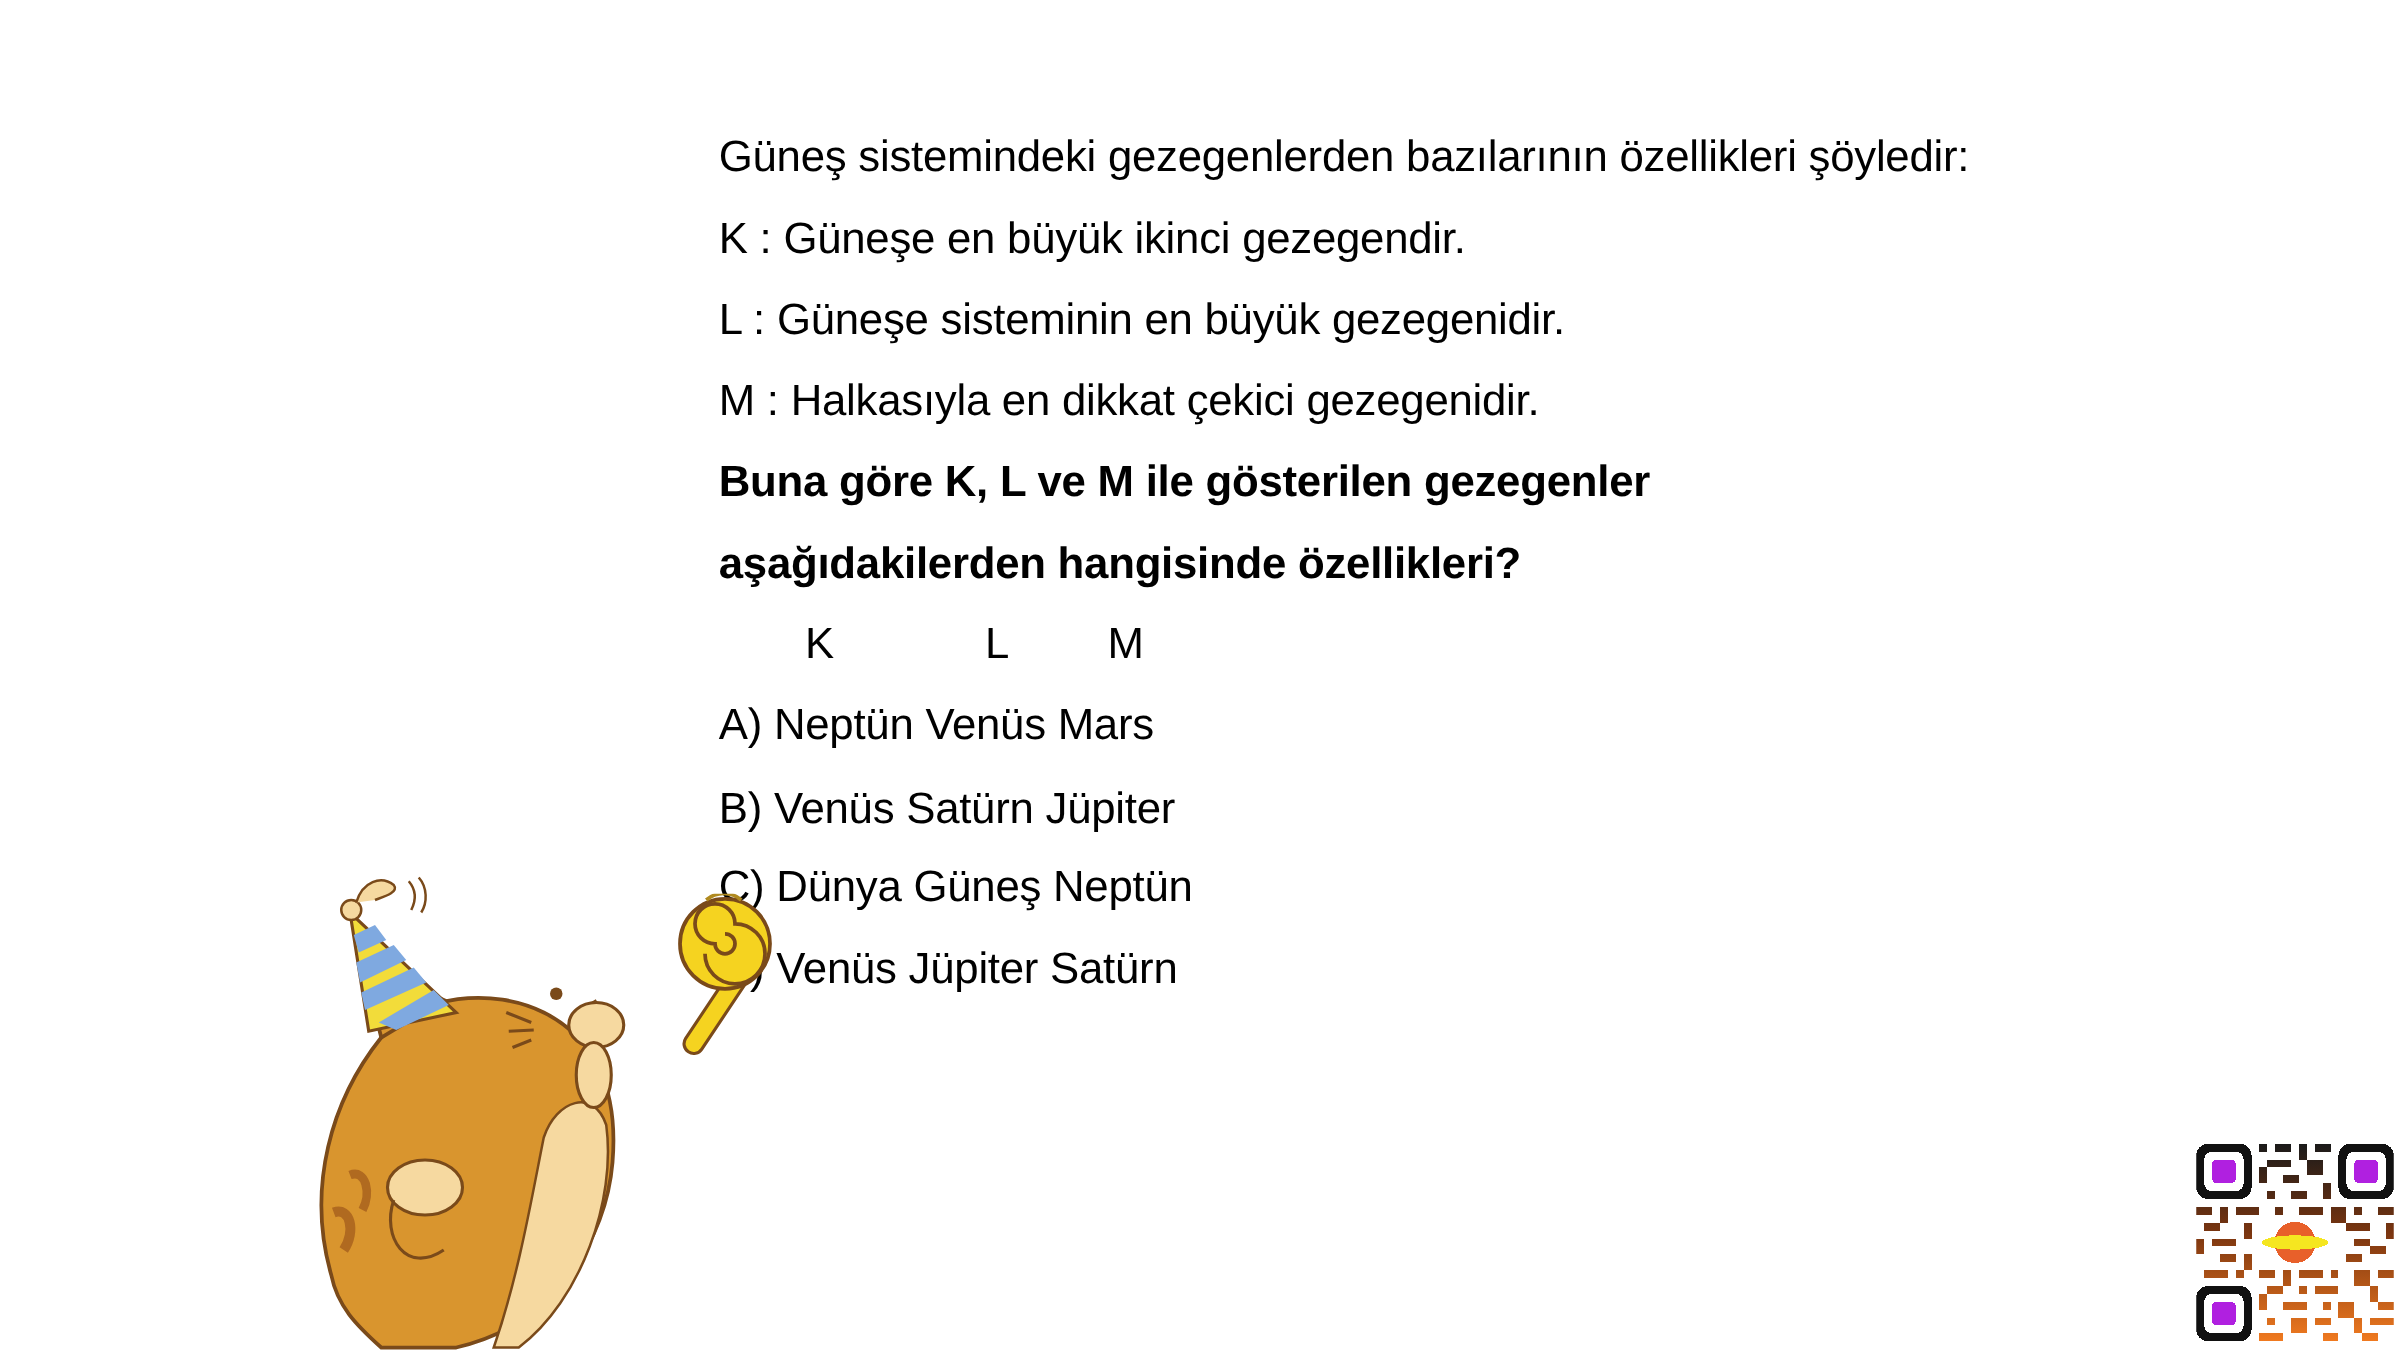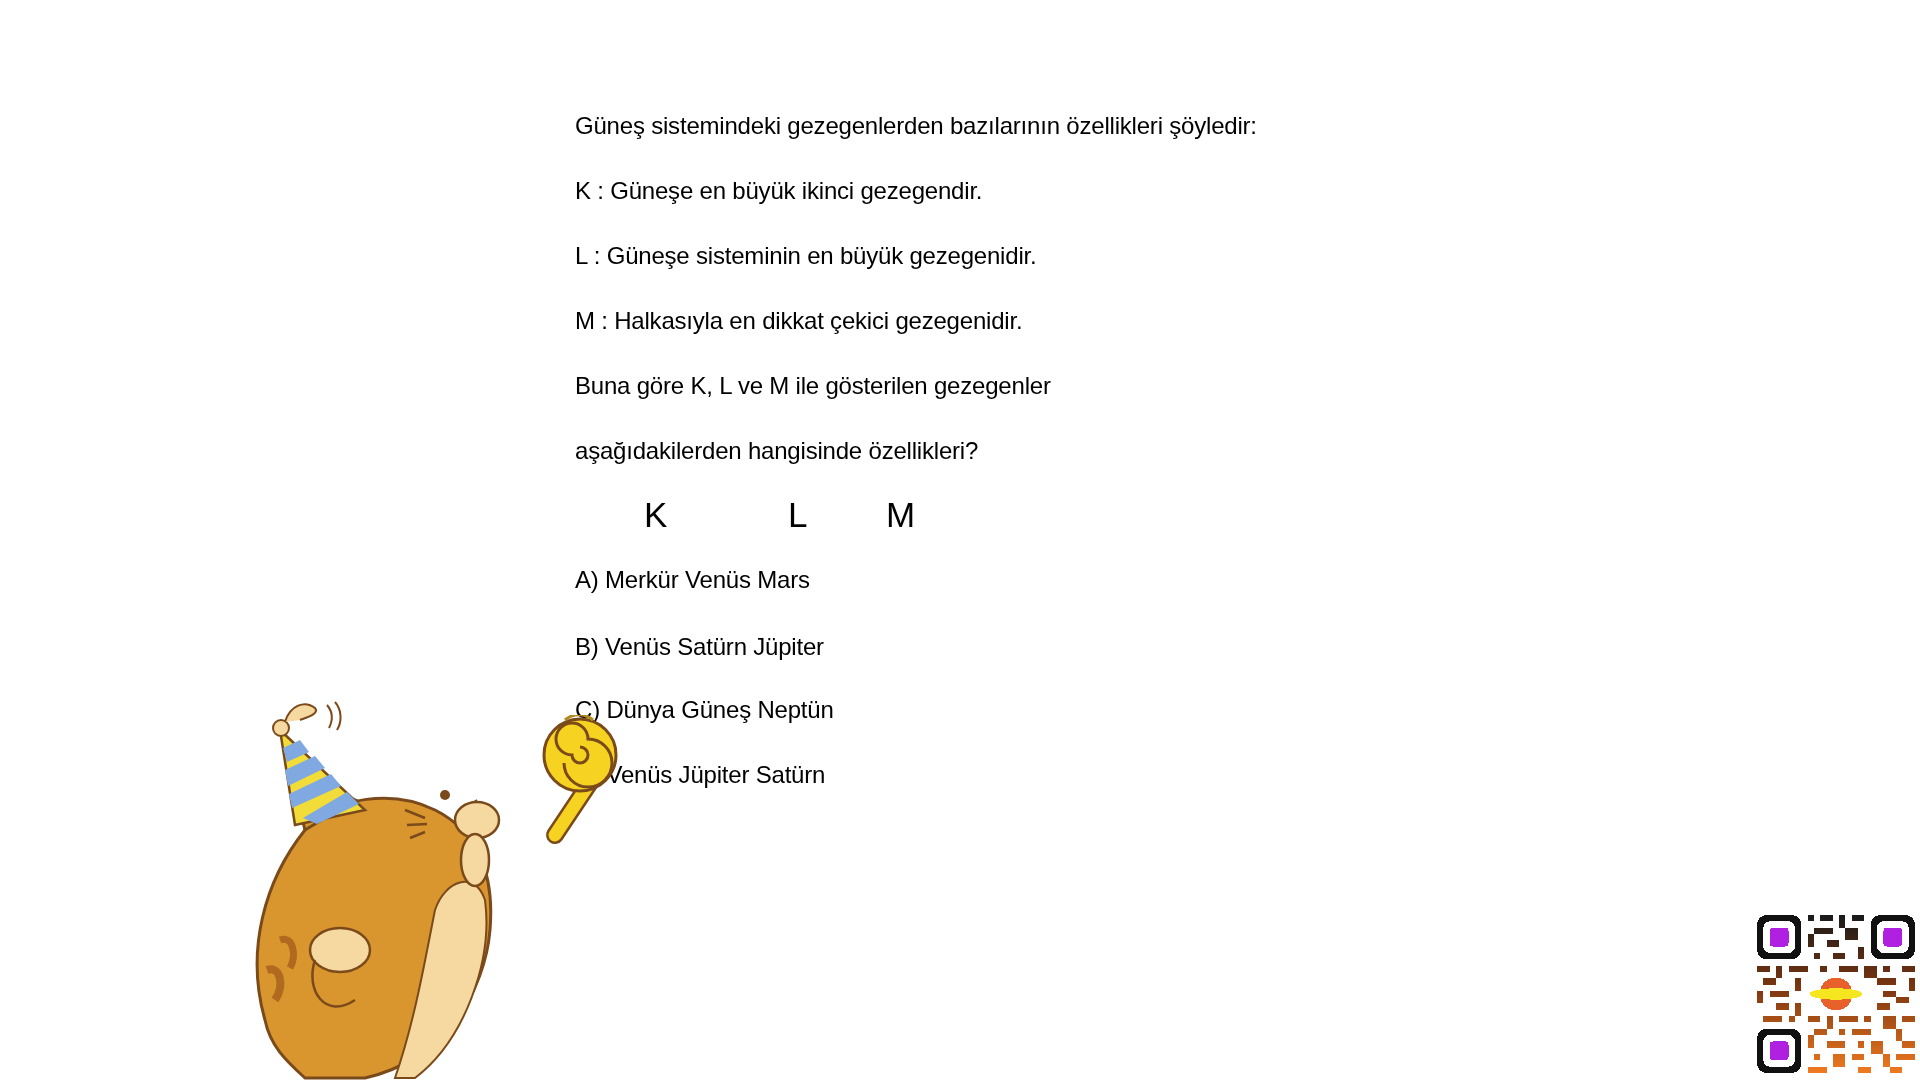--- a/index.html
+++ b/index.html
@@ -1,24 +1,24 @@
 <!DOCTYPE html>
 <html><head>
 <meta charset="utf-8">
 <style>
   html, body { margin:0; padding:0; }
   body {
     width:1920px; height:1080px; position:relative; overflow:hidden;
     background:#ffffff; font-family:"Liberation Sans", sans-serif; color:#000;
   }
   .line {
-    position:absolute; left:575px; font-size:24px; line-height:40px;
+    position:absolute; left:575px; font-size:35px; line-height:40px;
     white-space:nowrap; letter-spacing:-0.2px;
   }
-  .bold { font-weight:normal; }
+  .bold { font-weight:bold; }
   .hdr { position:absolute; font-size:35px; line-height:40px; }
   #cat { position:absolute; left:245px; top:700px; width:300px; height:380px; }
   #blower { position:absolute; left:535px; top:715px; width:100px; height:145px; }
   #qr { position:absolute; left:1757px; top:913px; width:158px; height:162px; }
 </style>
 </head>
 <body>
 
 <div>
   <div class="line" style="top:106px">Güneş sistemindeki gezegenlerden bazılarının özellikleri şöyledir:</div>
@@ -27,21 +27,21 @@
   <div class="line" style="top:301px">M : Halkasıyla en dikkat çekici gezegenidir.</div>
   <div class="line bold" style="top:366px">Buna göre K, L ve M ile gösterilen gezegenler</div>
   <div class="line bold" style="top:431px">aşağıdakilerden hangisinde özellikleri?</div>
 
   <div>
     <span class="hdr" style="left:644px;top:495px">K</span>
     <span class="hdr" style="left:788px;top:495px">L</span>
     <span class="hdr" style="left:886px;top:495px">M</span>
   </div>
 
-  <div class="line" style="top:560px">A) Merkür Venüs Mars</div>
+  <div class="line" style="top:560px">A) Neptün Venüs Mars</div>
   <div class="line" style="top:627px">B) Venüs Satürn Jüpiter</div>
   <div class="line" style="top:690px">C) Dünya Güneş Neptün</div>
   <div class="line" style="top:755px">D) Venüs Jüpiter Satürn</div>
 </div>
 
 <svg id="cat" viewBox="0 0 300 380">
 
   <path d="M20 320 C 0 250, 20 180, 60 130 C 90 95, 150 90, 190 110 C 230 130, 250 170, 245 230 C 240 290, 200 360, 120 378 L 60 378 C 40 360, 25 345, 20 320 Z" fill="#D9952E" stroke="#7A4A1A" stroke-width="3"></path>
 
   <path d="M150 378 C 170 320, 180 260, 190 210 C 200 180, 230 170, 240 200 C 248 260, 220 340, 170 378 Z" fill="#F6D9A0" stroke="#7A4A1A" stroke-width="2"></path>

